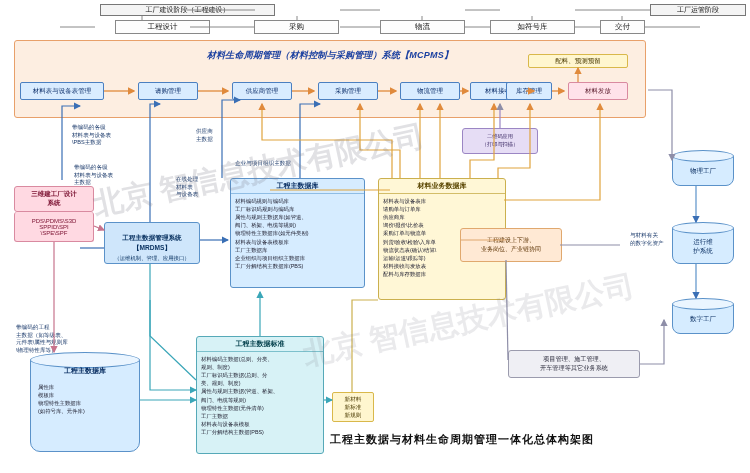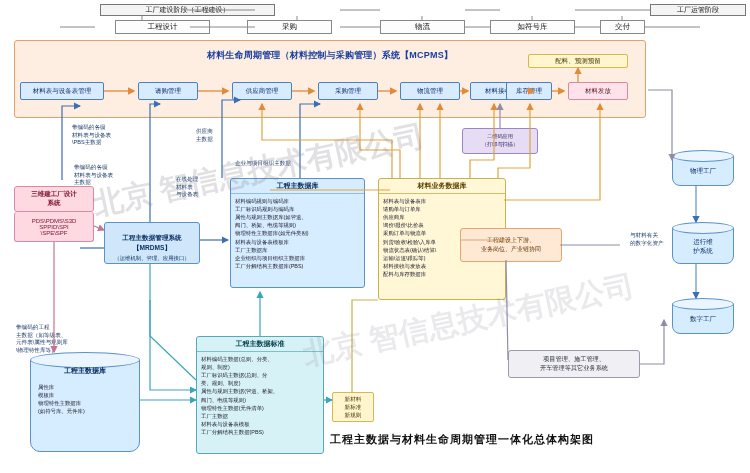--- a/index.html
+++ b/index.html
@@ -17,21 +17,21 @@
     background:#f4f4f4;border:1px solid #777;font-size:7px;
   }
   .phase-cell{
     background:#fdfdfd;border:1px solid #888;font-size:7.5px;
   }
   
   .mcpms{
     background:#fdeee1;border:1.5px solid #e8a06a;border-radius:3px;
   }
   .mcpms-title{
-    color:#1a3fa0;font-weight:bold;font-size:9px;letter-spacing:.2px;
+    color:#1a3fa0;font-weight:bold;font-size:9px;letter-spacing:.2px;font-style:italic;
   }
   .chip{
     background:#d9ecff;border:1px solid #4b7fc0;border-radius:2px;
     font-size:6.5px;color:#0d2f6b;
   }
   .chip-yellow{
     background:#fff6cf;border:1px solid #d9b84a;border-radius:2px;font-size:6.5px;color:#4a3a00;
   }
   .chip-pink{
     background:#ffe2ea;border:1px solid #d98aa0;border-radius:2px;font-size:6.5px;color:#5a1b2c;
@@ -84,21 +84,21 @@
   <div class="abs phase-left ctr" style="left:100px;top:4px;width:175px;height:12px;">
     <span>工厂建设阶段（工程建设）</span>
   </div>
   <div class="abs phase-right ctr" style="left:650px;top:4px;width:96px;height:12px;">
     <span>工厂运管阶段</span>
   </div>
 
   <div class="abs phase-cell ctr" style="left:95px;top:20px;width:95px;height:14px;margin-left:20px;">
     <span>工程设计</span>
   </div>
-  <div class="abs phase-cell ctr" style="left:247px;top:20px;width:85px;height:14px;">
+  <div class="abs phase-cell ctr" style="left:254px;top:20px;width:85px;height:14px;">
     <span>采购</span>
   </div>
   <div class="abs phase-cell ctr" style="left:380px;top:20px;width:85px;height:14px;">
     <span>物流</span>
   </div>
   <div class="abs phase-cell ctr" style="left:490px;top:20px;width:85px;height:14px;">
     <span>如符号库</span>
   </div>
   <div class="abs phase-cell ctr" style="left:600px;top:20px;width:45px;height:14px;">
     <span>交付</span>

